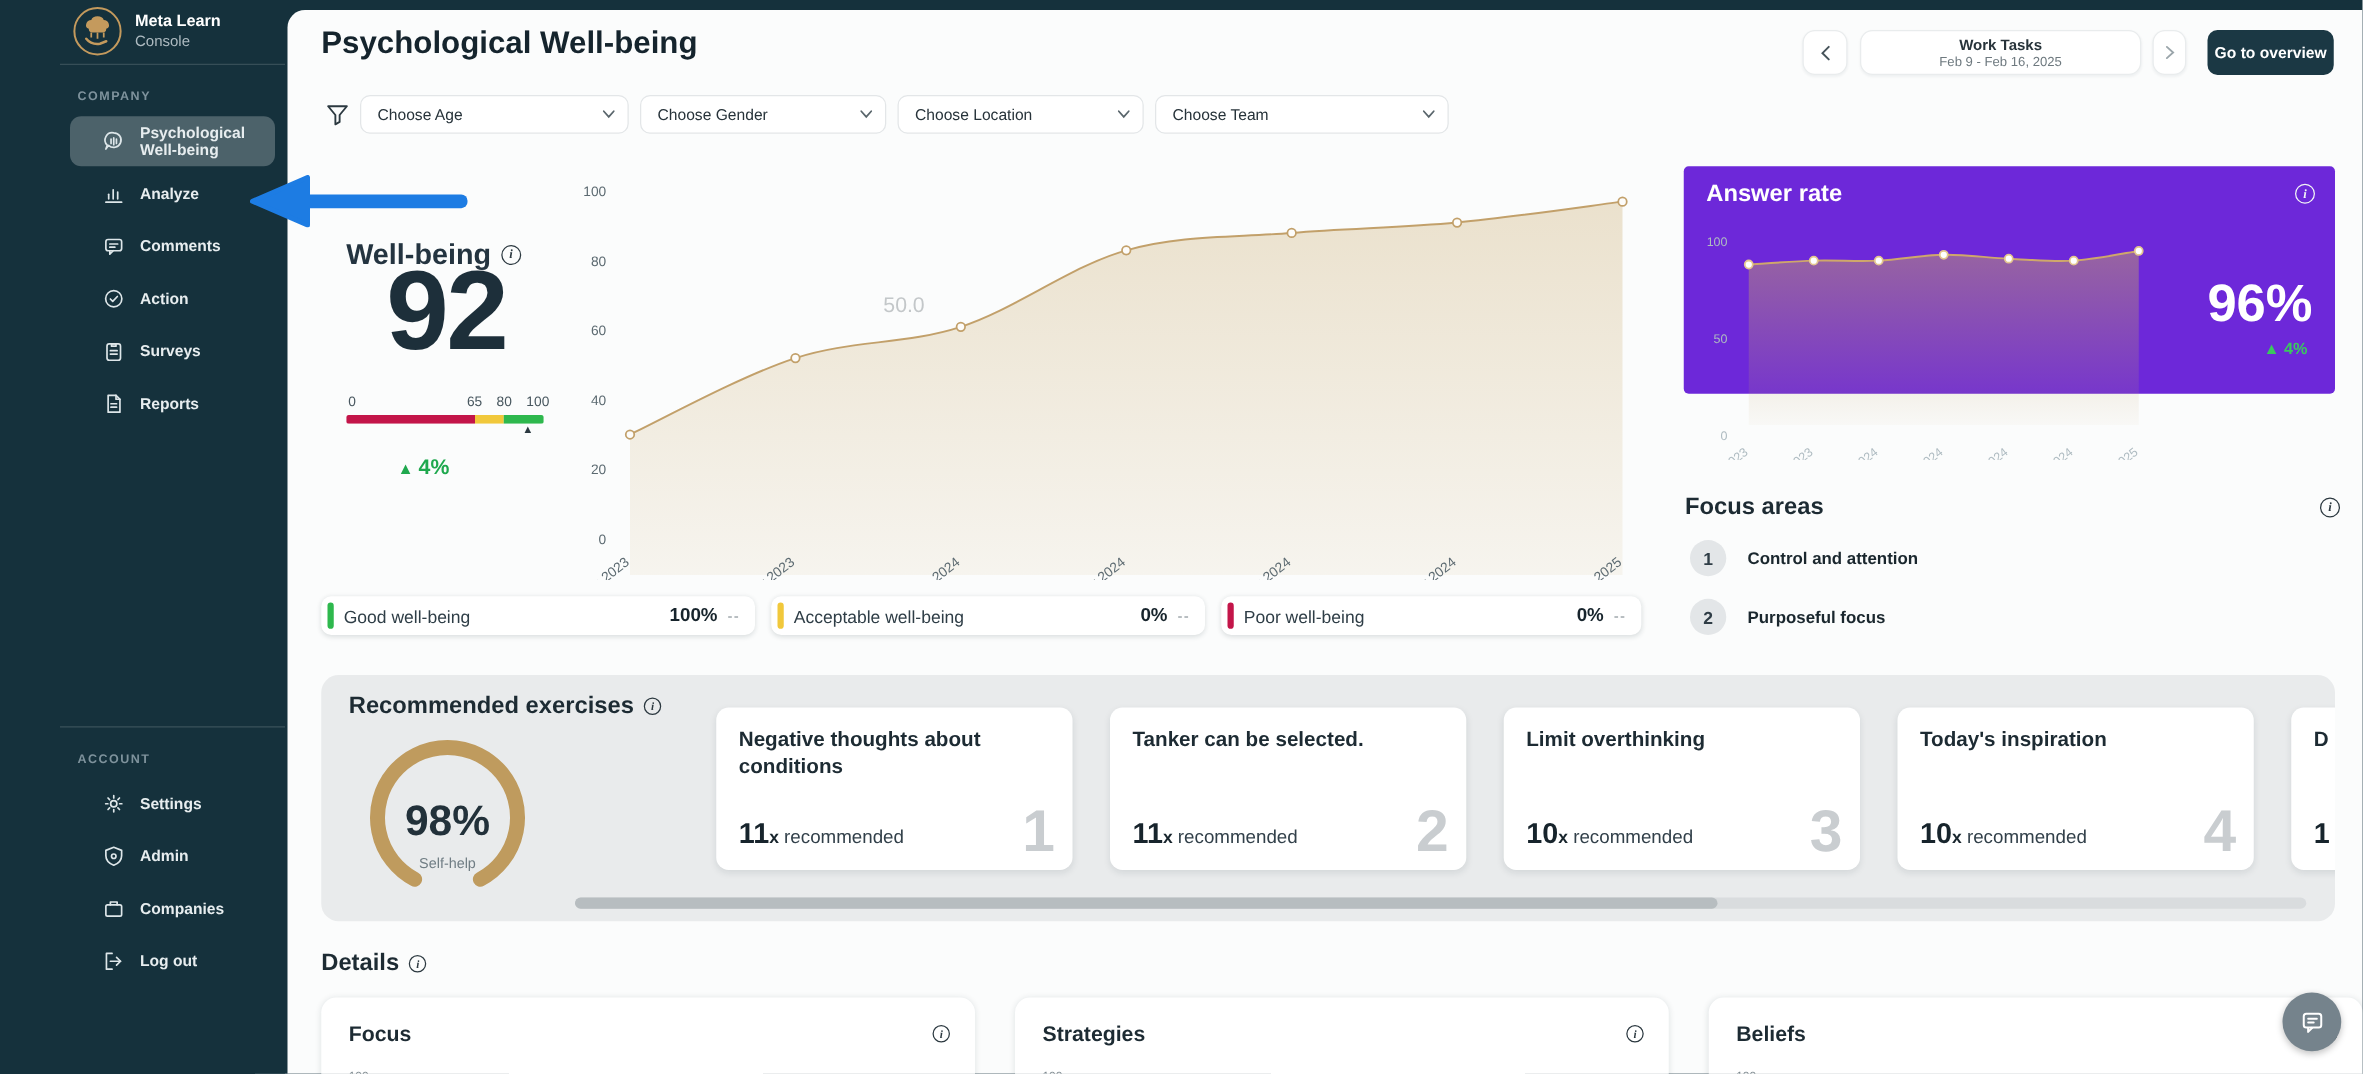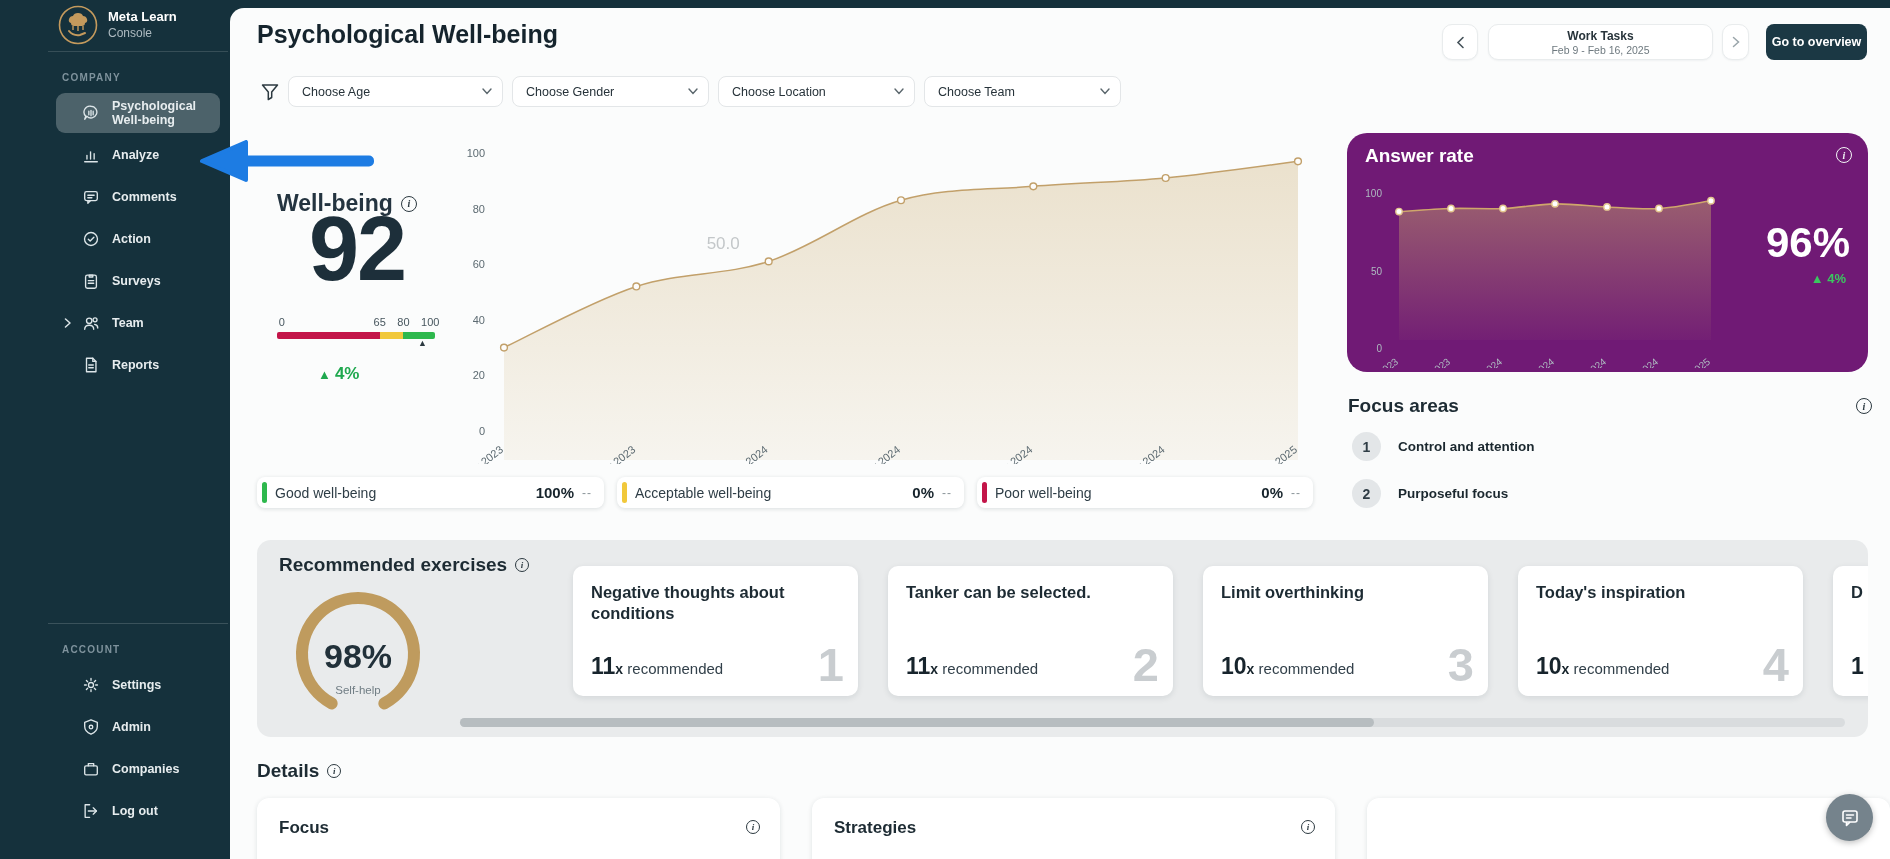--- a/index.html
+++ b/index.html
@@ -28,39 +28,39 @@
   .btn-sq { position:absolute; top:16px; height:36px; background:#fff; border:1px solid #e9eced; border-radius:10px; display:flex; align-items:center; justify-content:center; cursor:pointer; box-shadow:0 1px 2px rgba(20,40,50,.05); }
   .period-box { position:absolute; left:1258px; top:16px; width:225px; height:36px; background:#fff; border:1px solid #e9eced; border-radius:10px; display:flex; flex-direction:column; align-items:center; justify-content:center; cursor:pointer; box-shadow:0 1px 2px rgba(20,40,50,.05); }
   .period-name { font-size:12px; font-weight:600; color:#28343b; }
   .period-range { font-size:10.5px; color:#6e797f; margin-top:1px; }
   .btn-dark { position:absolute; left:1536px; top:16px; width:101px; height:36px; background:#1b3844; color:#fff; font-size:12.5px; font-weight:600; border-radius:8px; display:flex; align-items:center; justify-content:center; cursor:pointer; }
 
   .filter-row { position:absolute; left:30px; top:68px; display:flex; align-items:center; }
   .funnel { width:20px; height:20px; margin-right:8px; }
   .select { position:relative; height:31px; background:#fff; border:1px solid #e3e6e8; border-radius:8px; display:flex; align-items:center; padding:0 28px 0 13px; font-size:12.5px; color:#27333a; margin-right:9px; cursor:pointer; }
   .select .dd { position:absolute; right:10px; top:11px; width:10px; height:7px; }
-  .sel-age{width:215px}.sel-gen{width:197px}.sel-loc{width:197px}.sel-team{width:197px}
+  .sel-age{width:215px}.sel-gen{width:197px}.sel-loc{width:197px}.sel-team{width:235px}
 
   
   .wb-title { position:absolute; left:47px; top:182px; font-size:23px; font-weight:600; color:#243440; display:flex; align-items:center; gap:8px; }
   .wb-score { position:absolute; left:47px; top:196px; width:160px; text-align:center; font-size:90px; font-weight:700; color:#1d2f3a; line-height:1; letter-spacing:-2px; }
   .wb-gauge { position:absolute; left:47px; top:308px; width:158px; height:34px; }
   .wb-gauge .glabels { position:relative; height:14px; font-size:11px; color:#47565e; }
   .wb-gauge .glabels span { position:absolute; transform:translateX(-50%); }
   .gbar { display:flex; height:7px; border-radius:2px; overflow:hidden; margin-top:2px; }
   .gmark { position:absolute; top:22px; font-size:9px; color:#2b3940; transform:translateX(-50%); }
   .wb-change { position:absolute; left:88px; top:356px; font-size:17px; font-weight:700; color:#1fa84e; }
   .wb-change .tri { font-size:13px; margin-right:4px; }
 
   .info { display:inline-flex; width:16px; height:16px; border:1.3px solid currentColor; border-radius:50%; font-size:10px; font-weight:600; align-items:center; justify-content:center; cursor:pointer; font-family:"Liberation Serif","DejaVu Serif",serif; font-style:italic; }
   .info.sm { width:14px; height:14px; font-size:9px; }
 
   
   #main-chart { position:absolute; left:232px; top:104px; width:860px; height:352px; }
-  .answer-card { position:absolute; left:1117px; top:125px; width:521px; height:239px; background:#701a75; border-radius:20px; color:#fff; }
+  .answer-card { position:absolute; left:1117px; top:125px; width:521px; height:182px; background:#6d28d9; border-radius:4px; color:#fff; }
   .ac-title { position:absolute; left:18px; top:12px; font-size:19px; font-weight:700; }
   .ac-info { position:absolute; right:16px; top:14px; color:#f2f5f6; }
   #answer-chart { position:absolute; left:8px; top:30px; width:380px; height:205px; }
   .ac-value { position:absolute; right:18px; top:86px; font-size:42px; font-weight:700; }
   .ac-change { position:absolute; right:22px; top:138px; font-size:13px; font-weight:700; color:#3bc75f; }
 
   
   .fa-title { position:absolute; left:1118px; top:387px; font-size:19px; font-weight:600; color:#1d2b33; }
   .fa-info { position:absolute; left:1626px; top:390px; color:#2c3940; }
   .fa-item { position:absolute; left:1122px; display:flex; align-items:center; gap:17px; }
@@ -163,36 +163,20 @@
   </div>
   <div class="nav-item">
     <span class="nv-icon">
         <svg class="sicon" viewBox="0 0 20 20">
           <rect x="4" y="3.5" width="12" height="14.5" rx="2"></rect>
           <path d="M8 3.5 h4 v2 h-4 z"></path>
           <path d="M7 9.5 h6 M7 12.5 h6"></path>
         </svg>
       </span>
     <span class="nv-label">Surveys</span>
-  </div>
-  <div class="nav-item">
-    <span class="chev">
-        <svg class="sicon" viewBox="0 0 8 10">
-          <path d="M1.5 1 L6 5 L1.5 9"></path>
-        </svg>
-      </span>
-    <span class="nv-icon">
-        <svg class="sicon" viewBox="0 0 20 20">
-          <circle cx="8" cy="7.5" r="3"></circle>
-          <path d="M3 17 q0-4.5 5-4.5 t5 4.5"></path>
-          <circle cx="14.5" cy="6.5" r="2.2"></circle>
-          <path d="M14 11.5 q3.5 0.5 3.5 4"></path>
-        </svg>
-      </span>
-    <span class="nv-label">Team</span>
   </div>
   <div class="nav-item">
     <span class="nv-icon">
         <svg class="sicon" viewBox="0 0 20 20">
           <path d="M5 2.5 h7 l3.5 3.5 v11.5 h-10.5 z"></path>
           <path d="M12 2.5 v3.5 h3.5"></path>
           <path d="M7.5 10 h5 M7.5 13 h5"></path>
         </svg>
       </span>
     <span class="nv-label">Reports</span>
@@ -464,20 +448,21 @@
       <div class="dtt">Focus</div>
       <span class="info sm dinfo">i</span>
       <div class="dtick">100</div>
     </div>
     <div class="dt-card">
       <div class="dtt">Strategies</div>
       <span class="info sm dinfo">i</span>
       <div class="dtick">100</div>
     </div>
     <div class="dt-card">
+      <div class="dtt">Beliefs</div>
       <span class="info sm dinfo">i</span>
       <div class="dtick">100</div>
     </div>
   </div>
 </main>
 
 <svg class="arrow-annot" viewBox="0 0 180 42">
   <rect x="34" y="15.5" width="140" height="11" rx="5" fill="#1d7ce3"></rect>
   <polygon points="2,21 46,2 46,40" fill="#1d7ce3" stroke="#1d7ce3" stroke-width="4" stroke-linejoin="round"></polygon>
 </svg>

